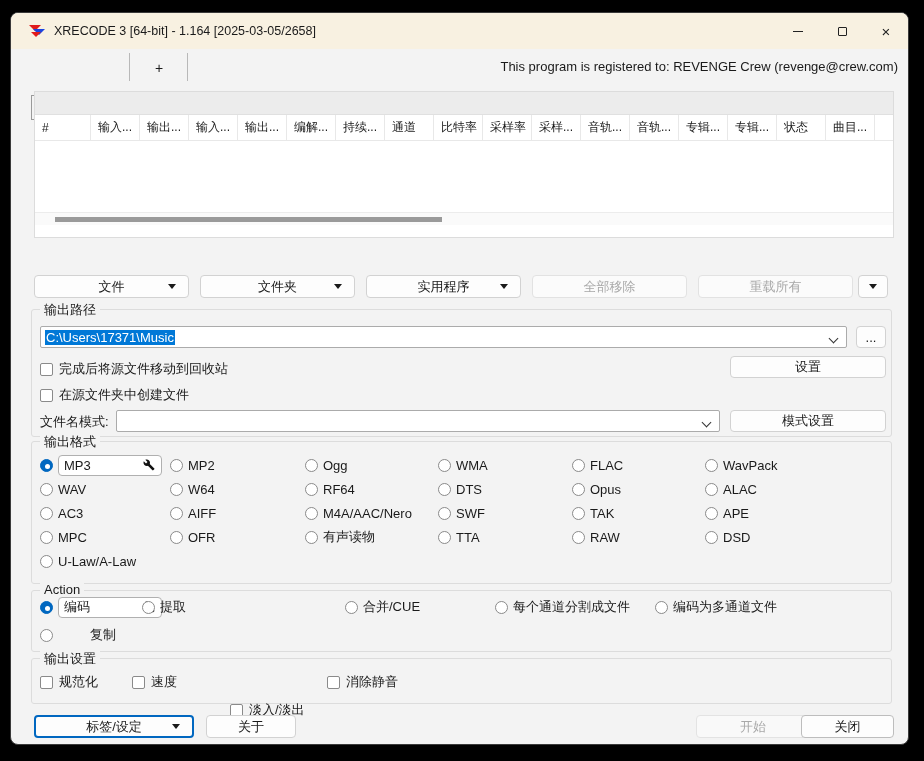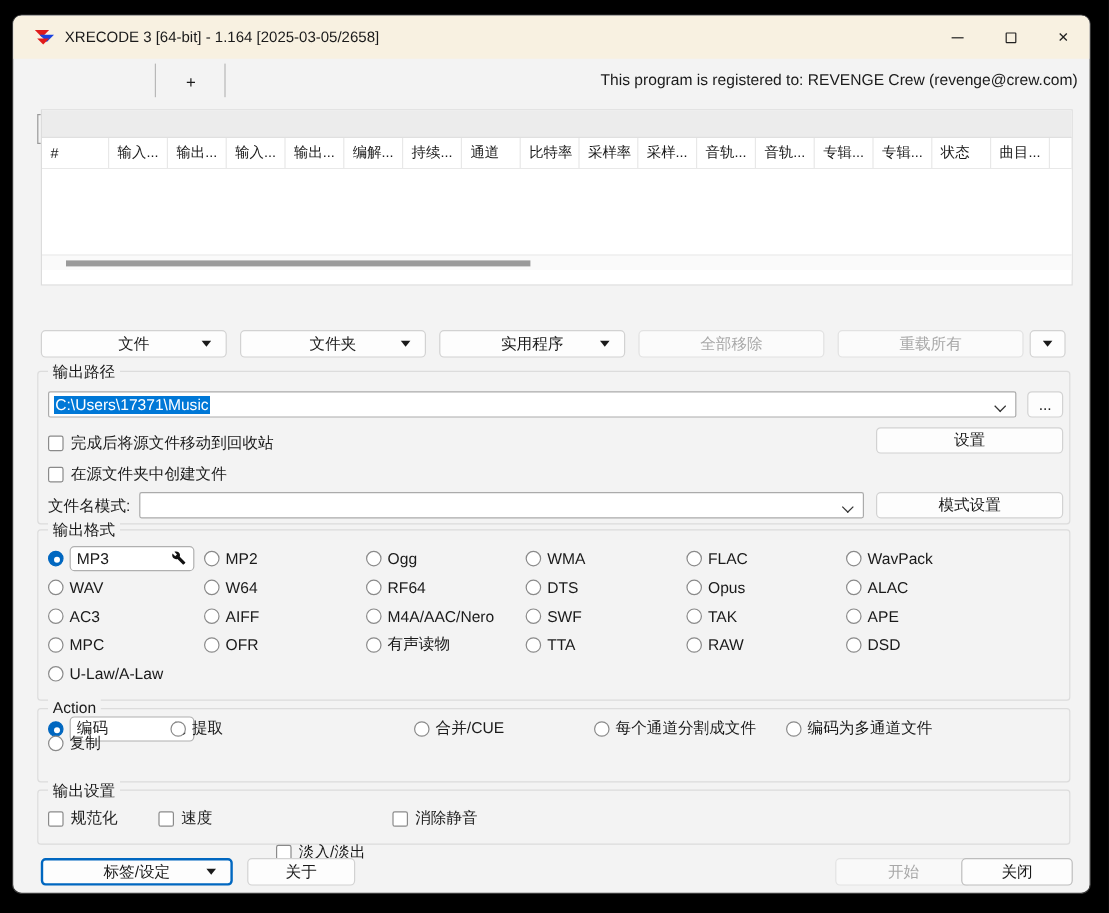--- a/index.html
+++ b/index.html
@@ -345,21 +345,21 @@
           <span>合并/CUE</span>
         </div>
         <div class="radio-row" style="left: 463px; top: 6px;">
           <div class="radio-dot"></div>
           <span>每个通道分割成文件</span>
         </div>
         <div class="radio-row" style="left: 623px; top: 6px;">
           <div class="radio-dot"></div>
           <span>编码为多通道文件</span>
         </div>
-        <div class="radio-row" style="left: 8px; top: 18px;">
+        <div class="radio-row" style="left: 8px; top: 34px; gap: 32px;">
           <div class="radio-dot"></div>
           <span>复制</span>
         </div>
       </div>
   </div>
 
   <div class="grpbox" id="grp-outset">
     <div class="grplabel">输出设置</div>
     <div id="outset-grid">
         <div class="chk-row" style="left: 8px; top: 14px;">

